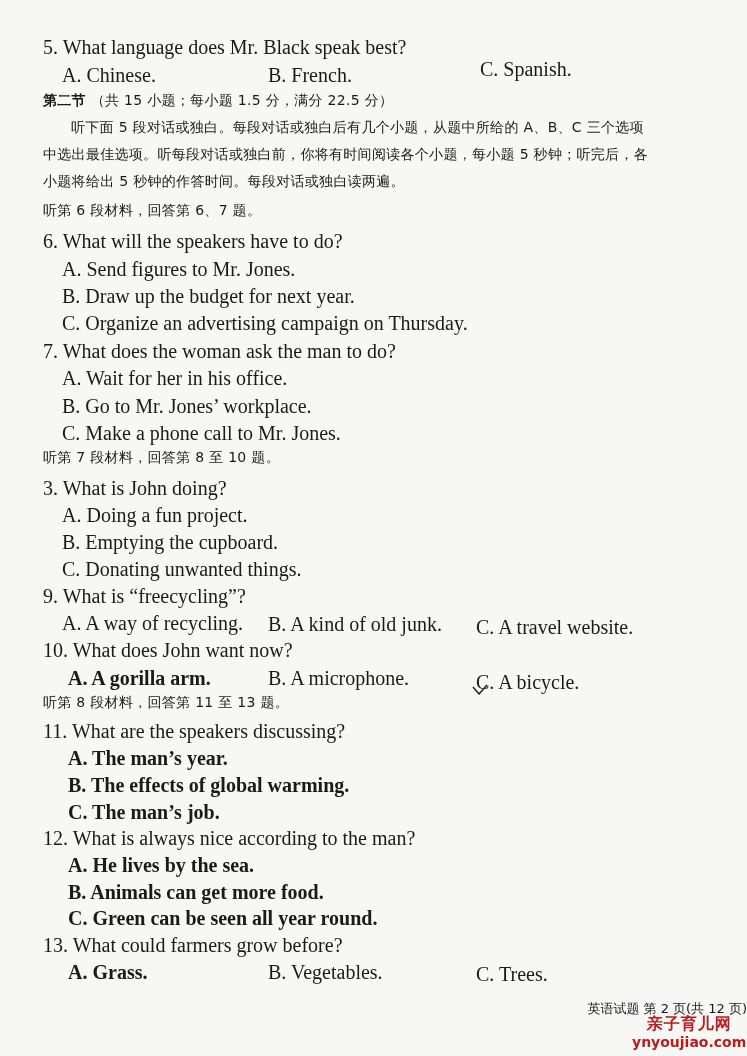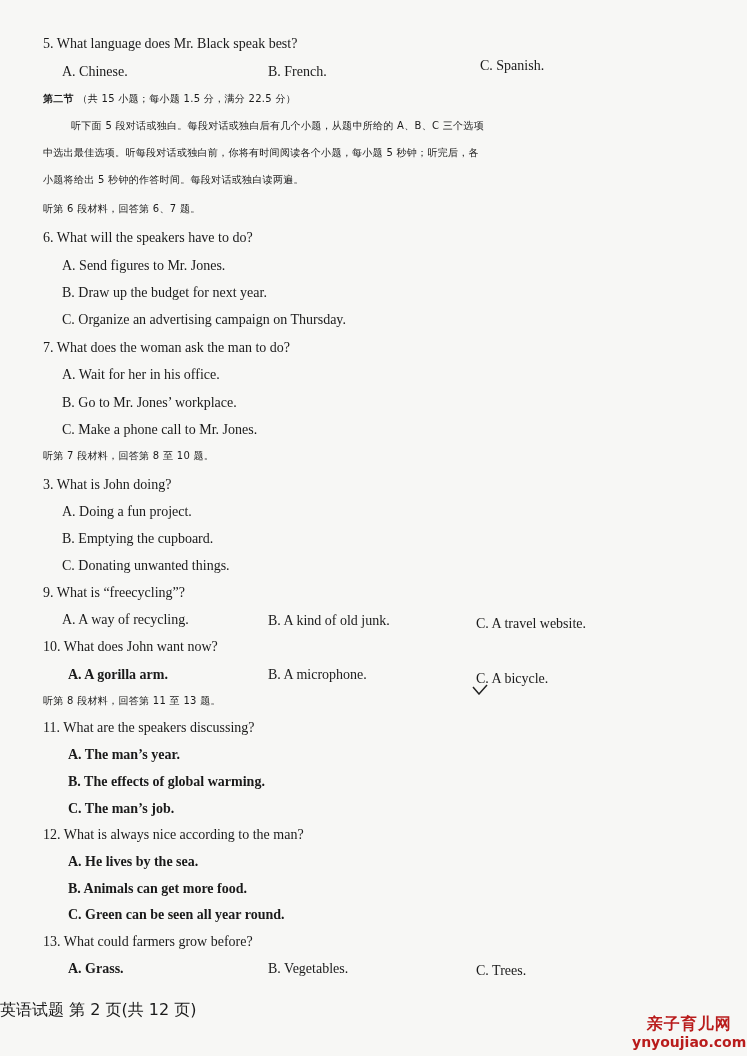--- a/index.html
+++ b/index.html
@@ -2,27 +2,27 @@
 <html><head>
 <meta charset="utf-8">
 <style>
   html, body { margin: 0; padding: 0; }
   body {
     width: 747px; height: 1056px; position: relative; overflow: hidden;
     background: #f7f7f5;
     font-family: "Liberation Serif", "DejaVu Serif", serif;
     color: #1a1a1a;
   }
-  .line { position: absolute; white-space: nowrap; font-size: 14px; }
-  .cn { font-family: "DejaVu Sans", sans-serif; font-size: 10px; letter-spacing: 0.3px; }
+  .line { position: absolute; white-space: nowrap; font-size: 20px; }
+  .cn { font-family: "DejaVu Sans", sans-serif; font-size: 14px; letter-spacing: 0.3px; }
   .bold { font-weight: bold; }
   .q { left: 43px; }
   .opt { left: 62px; }
   .opt2 { left: 68px; font-weight: bold; }
-  .footer { position: absolute; left: 0; width: 747px; text-align: left; top: 1000px; font-family: "DejaVu Sans", sans-serif; font-size: 16px; }
+  .footer { position: absolute; left: 0; width: 747px; text-align: right; top: 1000px; font-family: "DejaVu Sans", sans-serif; font-size: 13px; }
   .wm { position: absolute; left: 632px; top: 1015px; color: #b91c1c; font-family: "DejaVu Sans", sans-serif; font-weight: bold; text-align: center; line-height: 18px; }
   .wm .t1 { font-size: 16px; letter-spacing: 1px; }
   .wm .t2 { font-size: 14px; }
   .check { position: absolute; left: 472px; top: 683px; width: 16px; height: 12px; }
 </style>
 </head>
 <body>
 
 <div class="line q" style="top:36px">5. What language does Mr. Black speak best?</div>
 <div class="line opt" style="top:64px">A. Chinese.</div>

